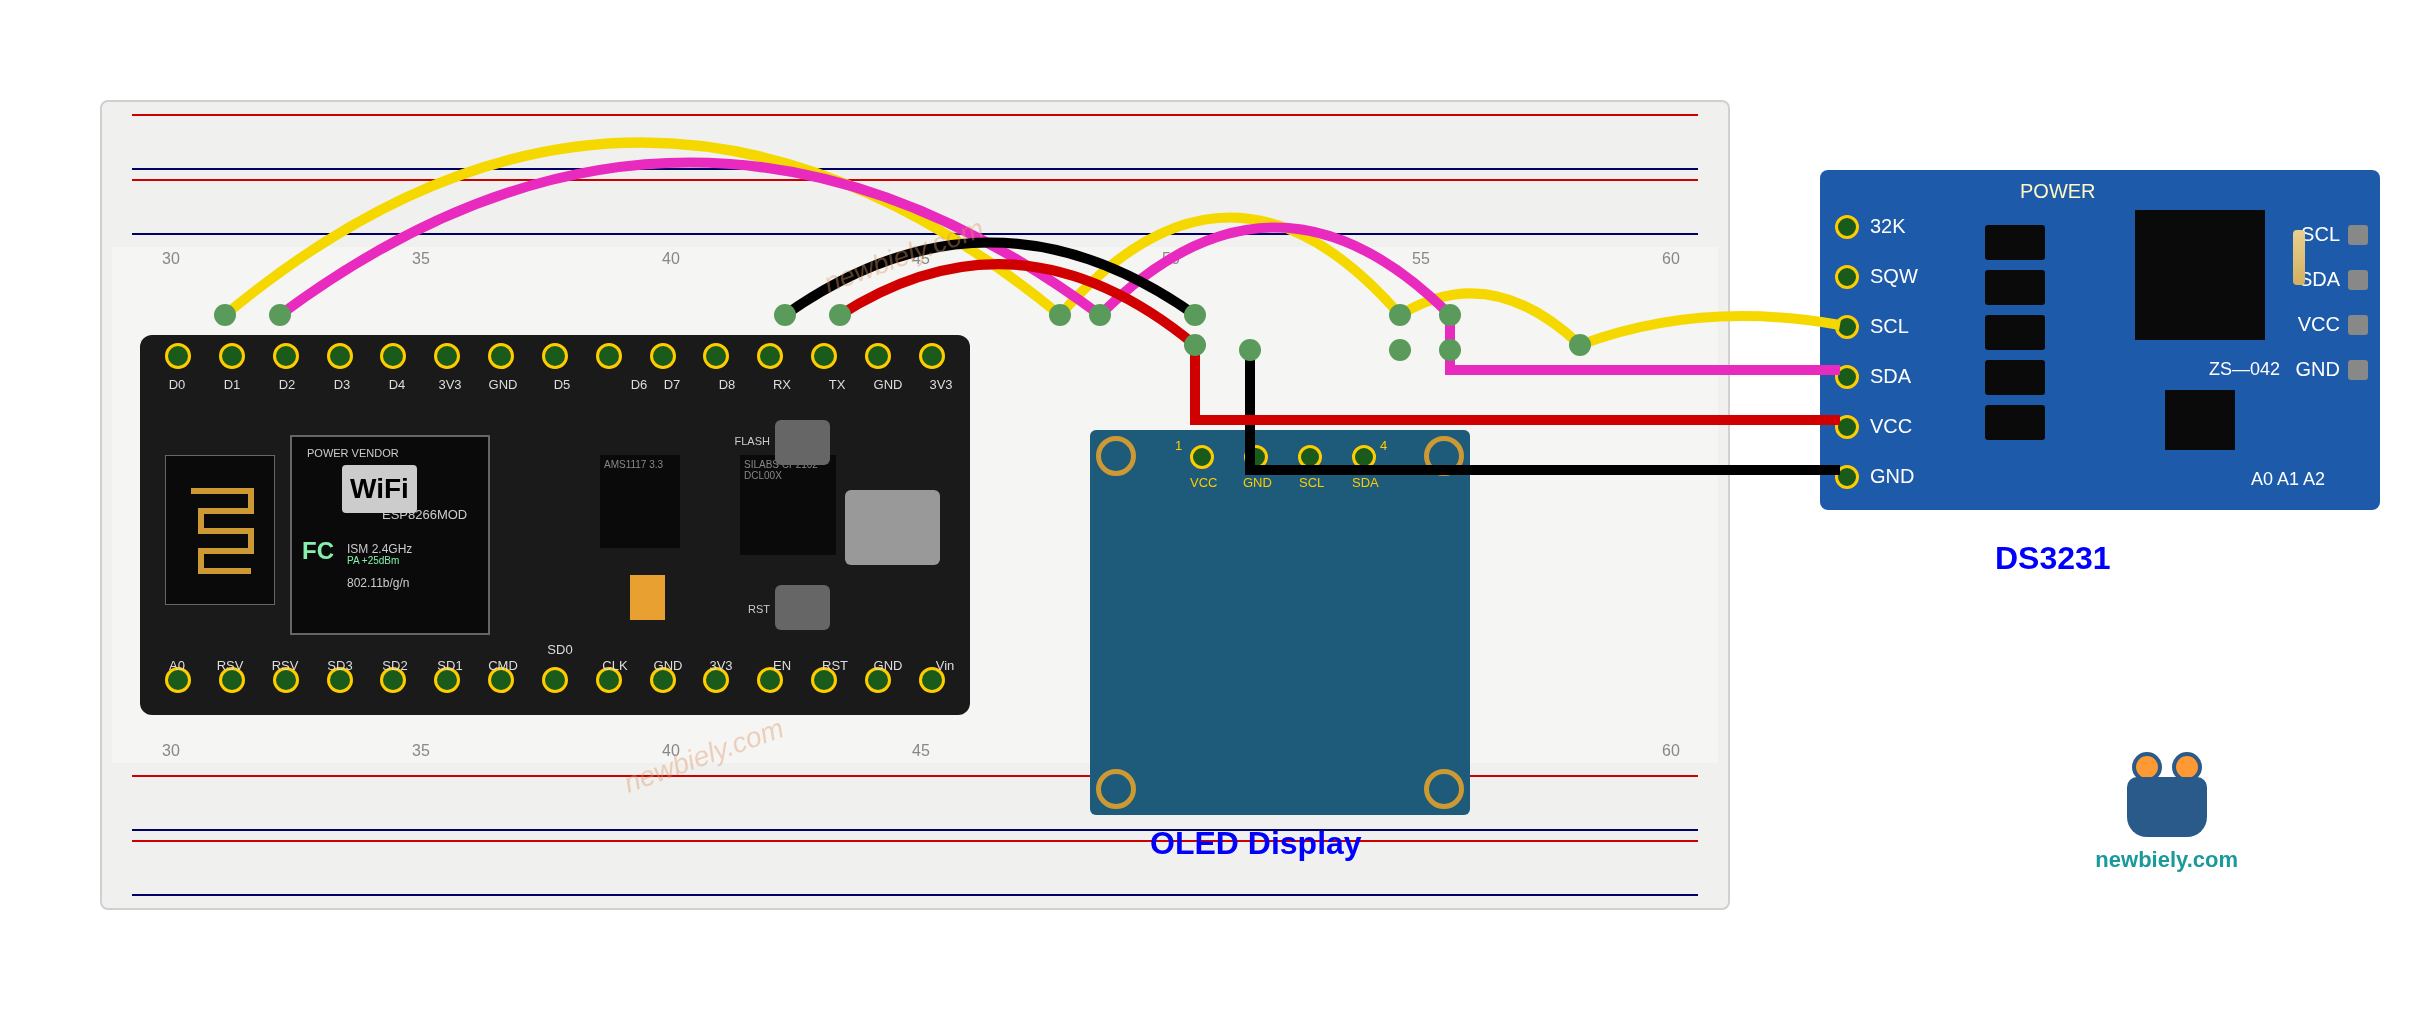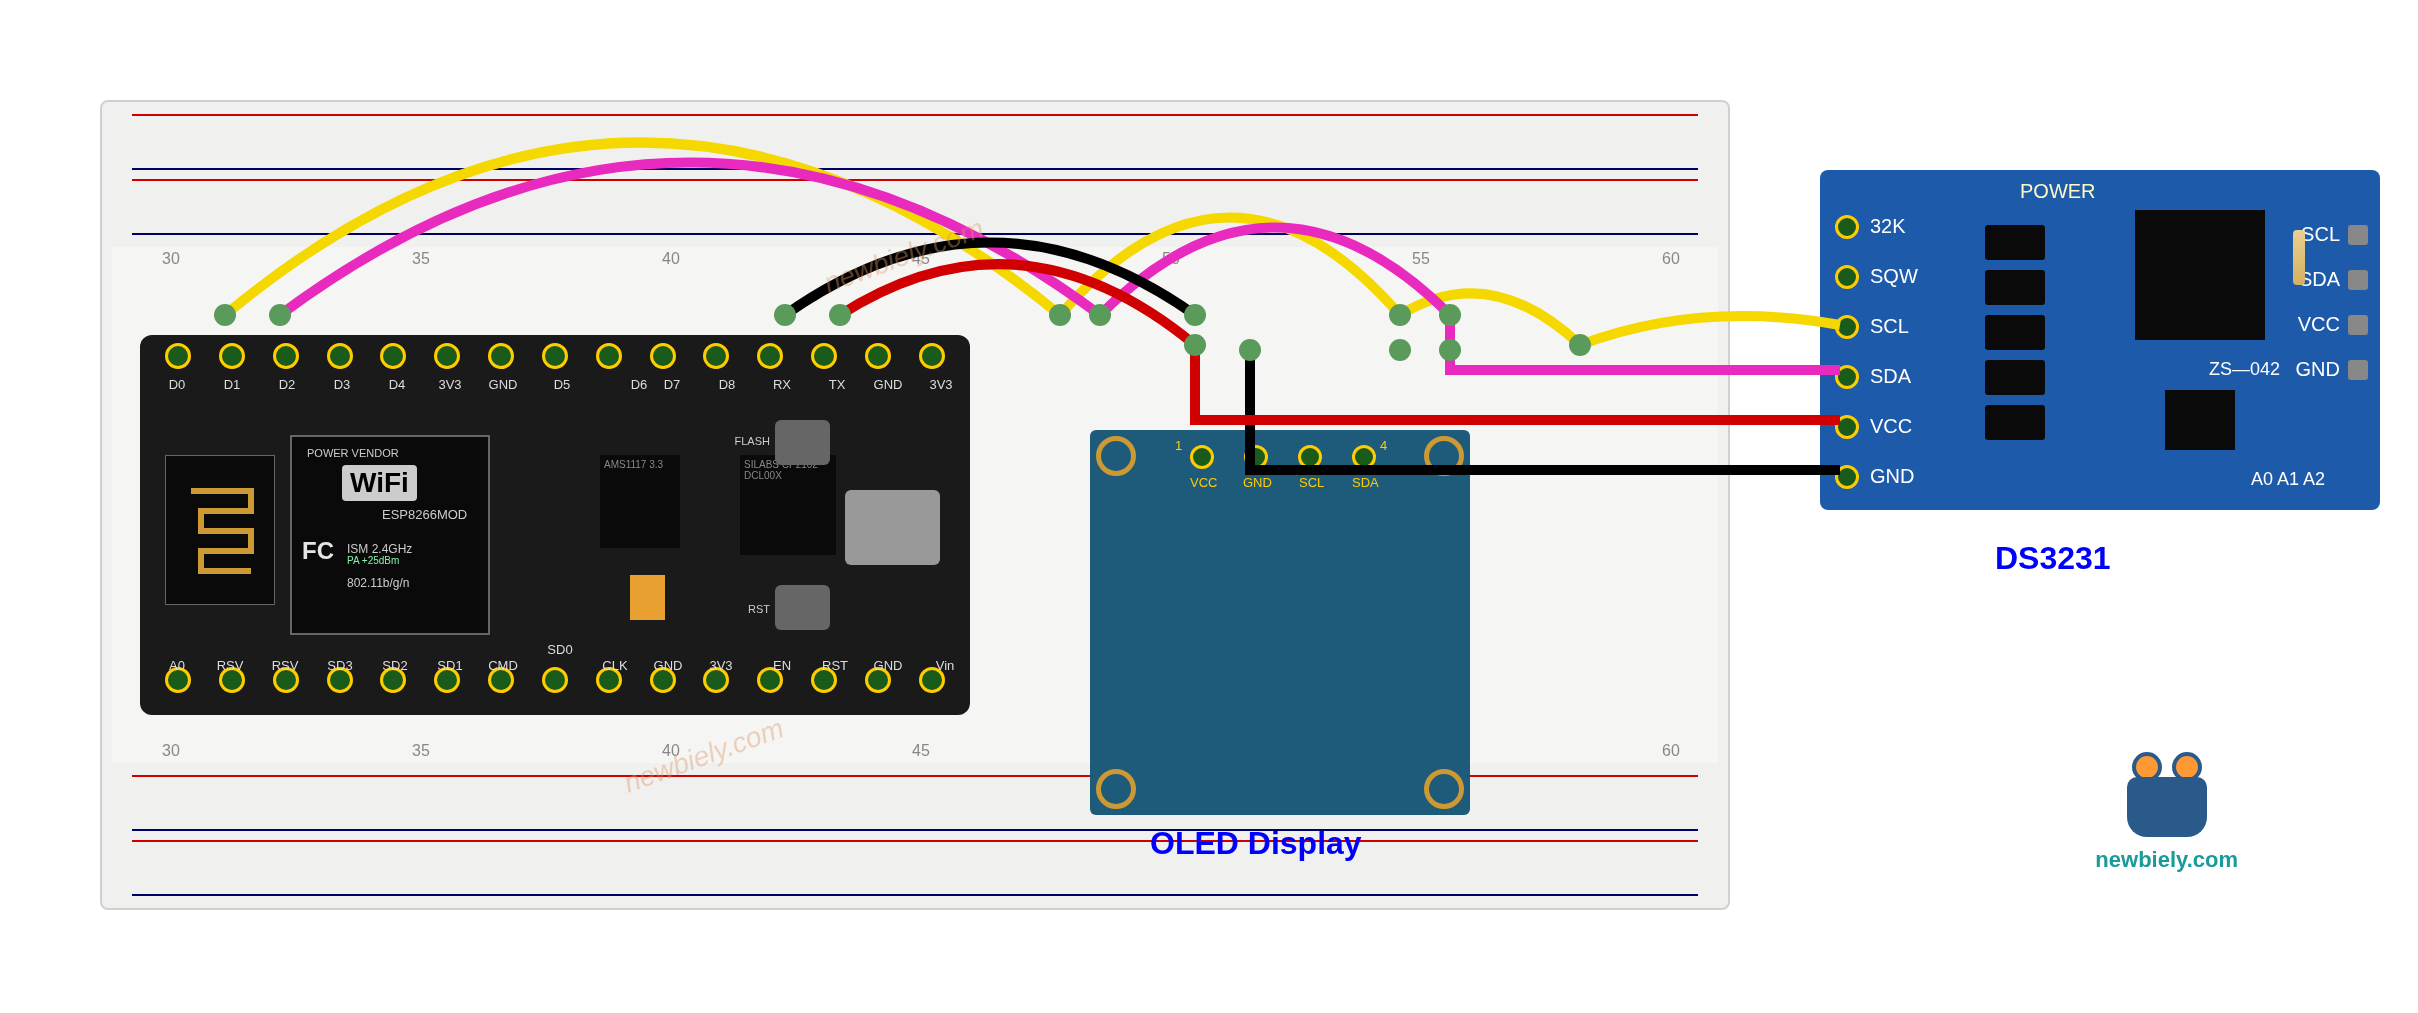--- a/index.html
+++ b/index.html
@@ -189,26 +189,26 @@
     <div class="esp-pin-label" style="bottom:42px; left:733px">GND</div>
     <div class="esp-pin-label" style="bottom:42px; left:790px">Vin</div>
 
     <div class="esp-antenna">
       <svg class="antenna-trace" viewBox="0 0 80 100">
           <path d="M10 10 L70 10 L70 30 L20 30 L20 50 L70 50 L70 70 L20 70 L20 90 L70 90" stroke="#cc9933" stroke-width="6" fill="none"></path>
         </svg>
     </div>
     <div class="esp-chip">
       <div style="position:absolute; top:10px; left:15px; color:#ccc; font-size:11px">POWER VENDOR</div>
-      <div class="wifi-label" style="position:absolute; top:28px; left:50px; font-size:28px; background:#ccc; color:#000; padding:2px 8px; border-radius:4px">WiFi</div>
+      <div class="wifi-label" style="position:absolute; top:28px; left:50px; font-size:28px; background:#ccc; color:#000; padding:8px 8px; border-radius:4px">WiFi</div>
       <div style="position:absolute; top:70px; left:90px; color:#ccc; font-size:13px">ESP8266MOD</div>
       <div style="position:absolute; top:105px; left:55px; color:#ccc; font-size:12px">ISM 2.4GHz</div>
       <div style="position:absolute; top:118px; left:55px; color:#86efac; font-size:10px">PA +25dBm</div>
       <div style="position:absolute; top:139px; left:55px; color:#ccc; font-size:12px">802.11b/g/n</div>
-      <div style="position:absolute; top:100px; left:10px; color:#e5e5e5; font-size:24px; font-weight:bold">FC</div>
+      <div style="position:absolute; top:100px; left:10px; color:#86efac; font-size:24px; font-weight:bold">FC</div>
     </div>
     <div class="regulator">
       <div style="color:#888; font-size:10px; padding:4px">AMS1117 3.3</div>
     </div>
     <div class="usb-chip">
       <div style="color:#888; font-size:10px; padding:4px">SILABS CP2102 DCL00X</div>
     </div>
     <div class="usb-port"></div>
     <div class="btn flash"></div>
     <div style="position:absolute; right:200px; top:100px; color:#ccc; font-size:11px">FLASH</div>

